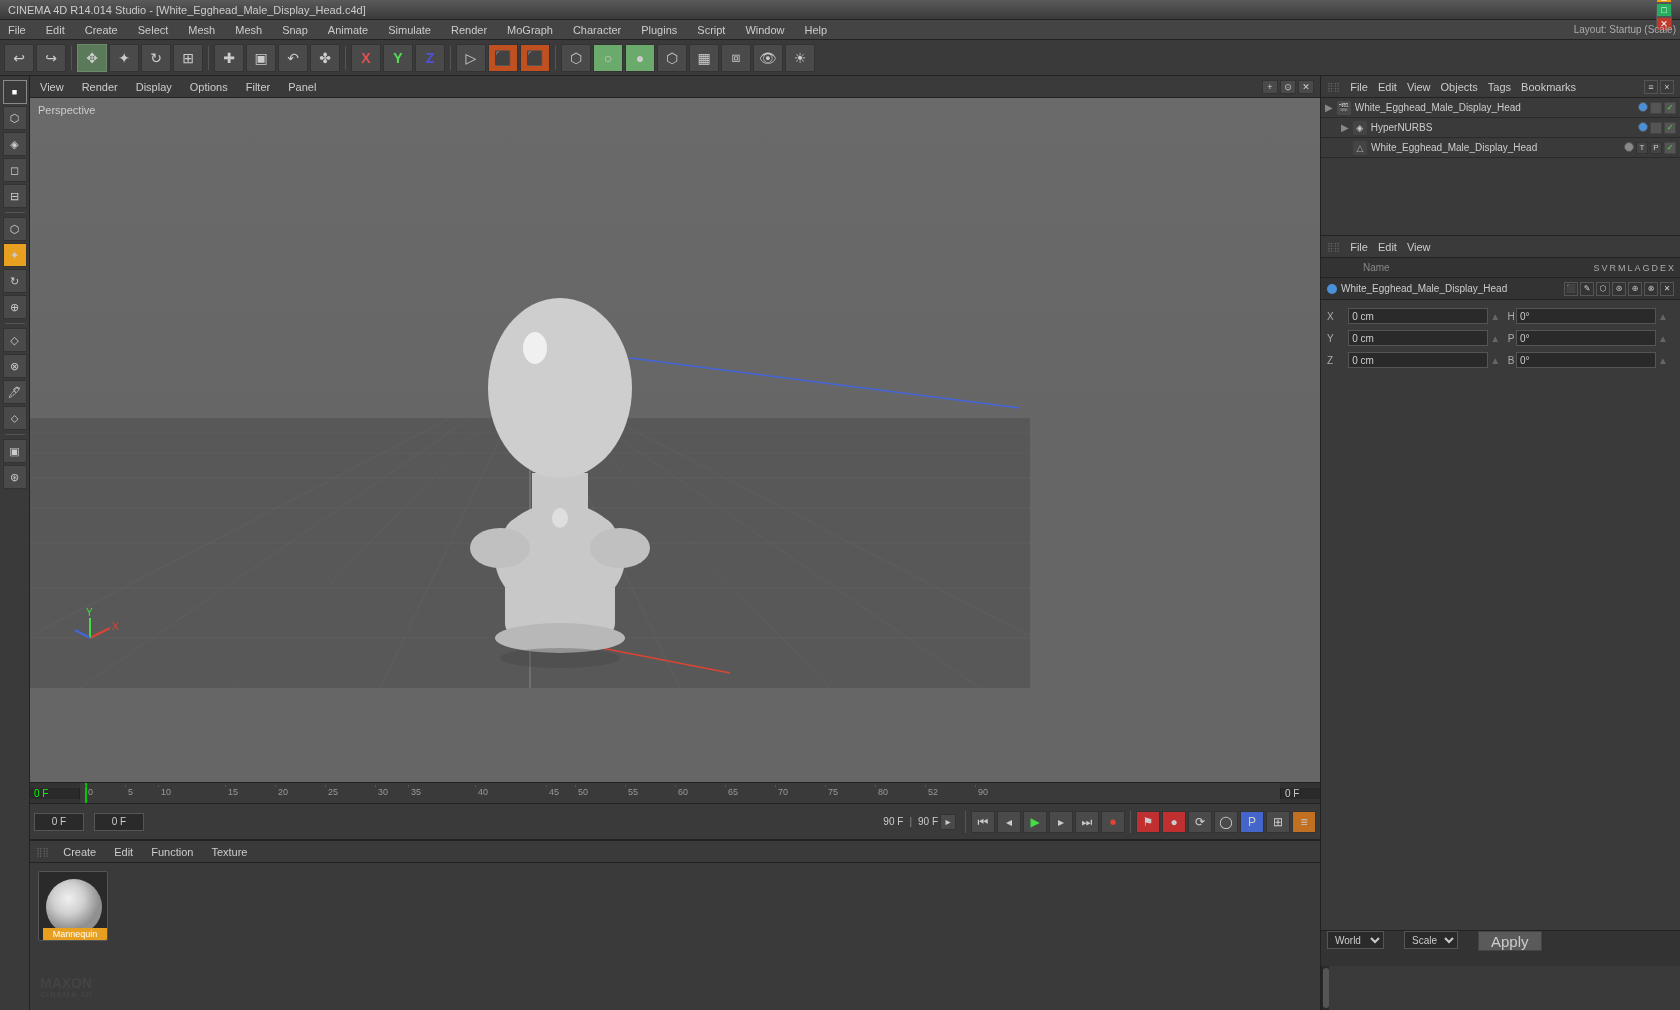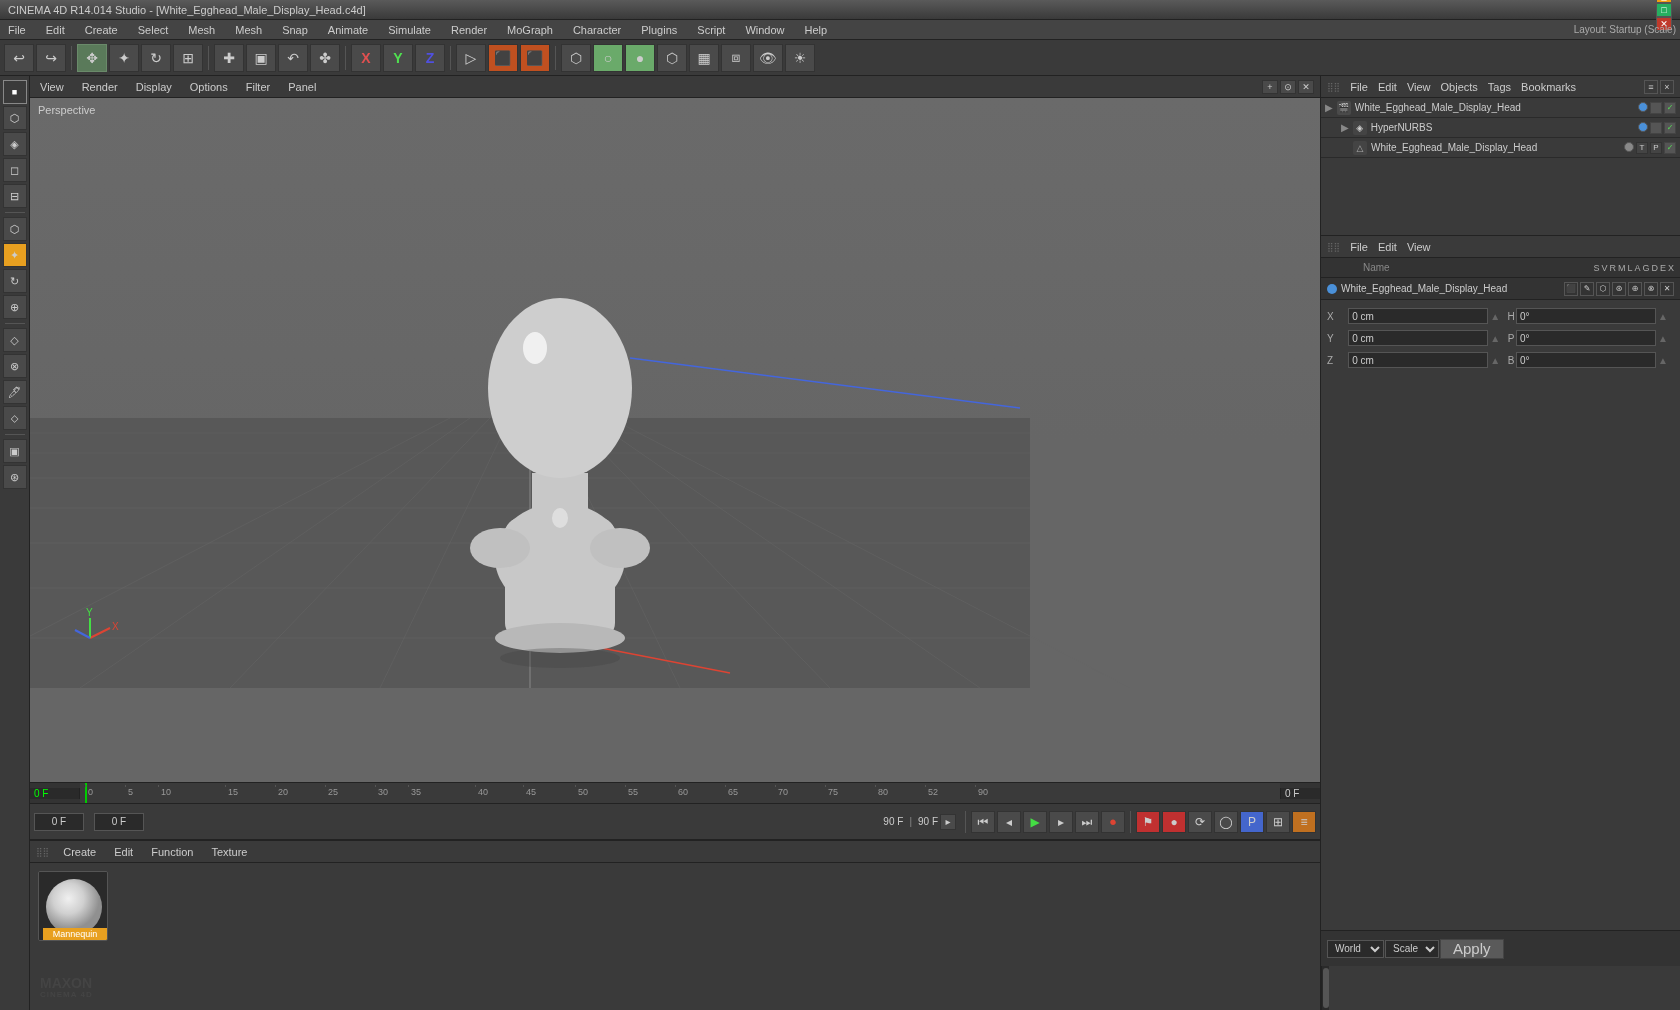--- a/index.html
+++ b/index.html
@@ -480,23 +480,23 @@
       color: #ccc;
       font-size: 10px;
       padding: 0 3px;
     }
 
     #attr-footer {
       height: 36px;
       background: #333;
       border-top: 1px solid #222;
       display: flex;
-      align-items: center;
+      align-items: flex-start;
       padding: 0 6px;
-      gap: 1px;
+      gap: 20px;
     }
     .attr-select {
       height: 18px;
       background: #2a2a2a;
       border: 1px solid #555;
       color: #ccc;
       font-size: 10px;
       padding: 0 3px;
     }
     #apply-btn {
@@ -735,21 +735,21 @@
           <div style="position:absolute;top:2px;left:0;right:0;display:flex;">
             <div class="timeline-marker" style="left:5px;">0</div>
             <div class="timeline-marker" style="left:45px;">5</div>
             <div class="timeline-marker" style="left:78px;">10</div>
             <div class="timeline-marker" style="left:145px;">15</div>
             <div class="timeline-marker" style="left:195px;">20</div>
             <div class="timeline-marker" style="left:245px;">25</div>
             <div class="timeline-marker" style="left:295px;">30</div>
             <div class="timeline-marker" style="left:328px;">35</div>
             <div class="timeline-marker" style="left:395px;">40</div>
-            <div class="timeline-marker" style="left:443px;">45</div>
+            <div class="timeline-marker" style="left:466px;">45</div>
             <div class="timeline-marker" style="left:495px;">50</div>
             <div class="timeline-marker" style="left:545px;">55</div>
             <div class="timeline-marker" style="left:595px;">60</div>
             <div class="timeline-marker" style="left:645px;">65</div>
             <div class="timeline-marker" style="left:695px;">70</div>
             <div class="timeline-marker" style="left:745px;">75</div>
             <div class="timeline-marker" style="left:795px;">80</div>
             <div class="timeline-marker" style="left:845px;">52</div>
             <div class="timeline-marker" style="left:895px;">90</div>
           </div>

